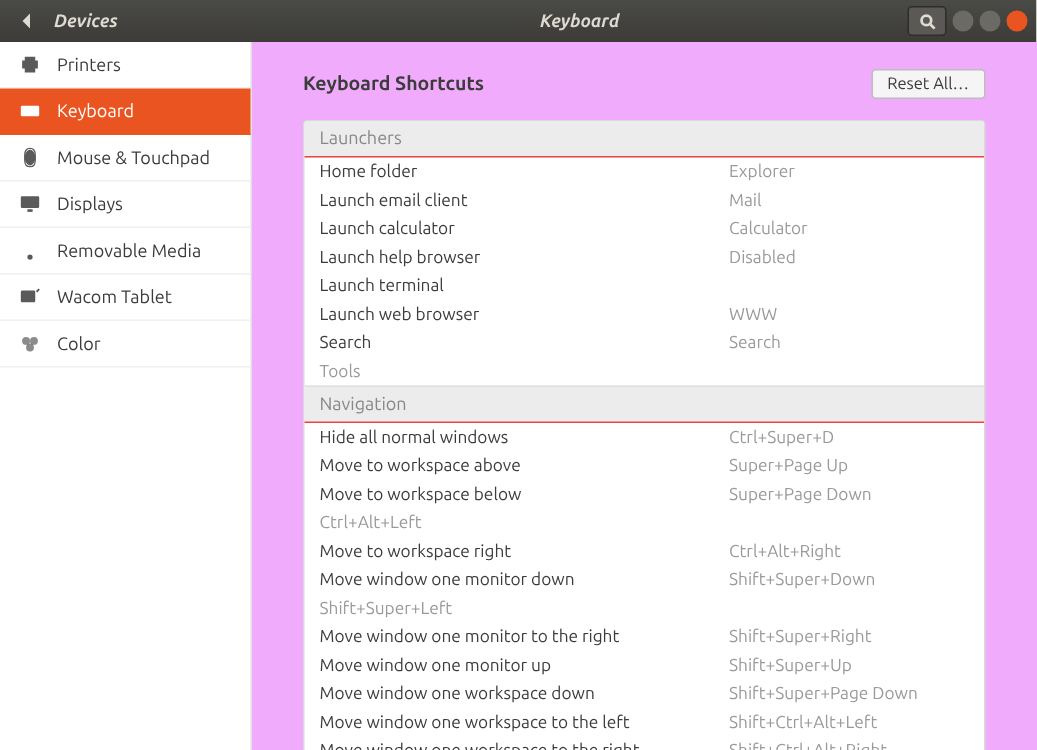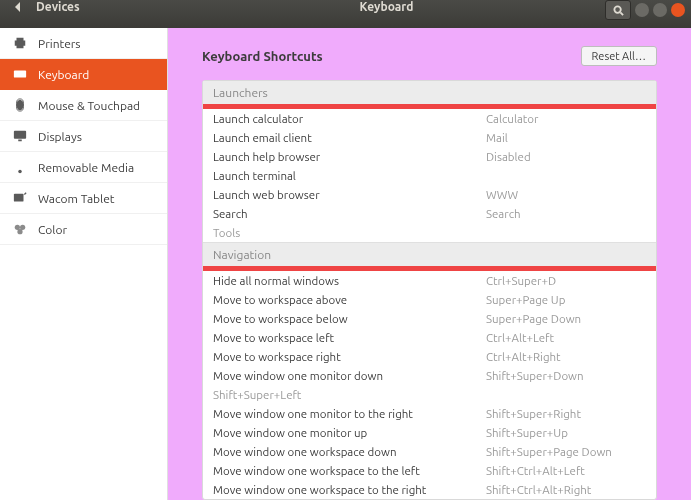--- a/index.html
+++ b/index.html
@@ -1,17 +1,17 @@
 <!DOCTYPE html>
 <html><head>
 <meta charset="utf-8">
 <style>
 * { margin: 0; padding: 0; box-sizing: border-box; font-family: Ubuntu, "Segoe UI", sans-serif; }
 body { width: 691px; height: 500px; background: #f5f5f5; overflow: hidden; }
-.titlebar { height: 28px; background: linear-gradient(#4a4a46, #3c3b37); display: flex; align-items: flex-start; color: #dfdbd2; font-size: 12px; }
+.titlebar { height: 28px; background: linear-gradient(#4a4a46, #3c3b37); display: flex; align-items: center; color: #dfdbd2; font-size: 12px; font-style: italic; }
 .back-btn { width: 36px; display: flex; align-items: center; justify-content: center; cursor: pointer; }
 .back-btn svg { width: 10px; height: 10px; fill: #dfdbd2; }
 .tb-left { width: 168px; display: flex; align-items: center; }
 .tb-left .txt { font-weight: bold; }
 .tb-center { flex: 1; text-align: center; font-weight: bold; }
 .tb-right { display: flex; align-items: center; gap: 4px; padding-right: 6px; }
 .search-btn { width: 26px; height: 20px; background: #5a5955; border: 1px solid #2e2d2a; border-radius: 3px; display: flex; align-items: center; justify-content: center; cursor: pointer; }
 .search-btn svg { width: 11px; height: 11px; fill: none; stroke: #dfdbd2; stroke-width: 2; }
 .win-ctrl { width: 14px; height: 14px; border-radius: 50%; background: #6b6a65; }
 .win-close { background: #e95420; }
@@ -20,21 +20,21 @@
 .side-item { display: flex; align-items: center; gap: 10px; padding: 7px 12px; font-size: 12px; color: #3c3c3c; border-bottom: 1px solid #f0f0f0; cursor: pointer; }
 .side-item.sel { background: #e95420; color: #fff; border-bottom: 1px solid #e95420; }
 .side-item .icn { width: 16px; height: 16px; display: flex; align-items: center; justify-content: center; }
 .side-item .icn svg { width: 14px; height: 14px; fill: #5a5a5a; }
 .side-item.sel .icn svg { fill: #fff; }
 .content { flex: 1; padding: 18px 34px 0 34px; overflow-y: auto; background: #f0abfc; }
 .header { display: flex; align-items: center; justify-content: space-between; margin-bottom: 14px; }
 .header h2 { font-size: 13px; font-weight: bold; color: #3c3c3c; }
 .reset-btn { padding: 3px 10px; font-size: 11px; background: #f5f5f5; border: 1px solid #bdbdbd; border-radius: 3px; cursor: pointer; color: #3c3c3c; }
 .panel { border: 1px solid #d9d9d9; background: #fff; border-radius: 3px; }
-.section-h { background: #ececec; padding: 5px 10px; font-size: 12px; color: #888; border-bottom: 5px solid #ef4444; border-top: 1px solid #e0e0e0; }
+.section-h { background: #ececec; padding: 5px 10px; font-size: 12px; color: #888; border-bottom: 1px solid #ef4444; border-top: 1px solid #e0e0e0; }
 .section-h:first-child { border-top: none; }
 .row { display: flex; padding: 3px 10px; font-size: 11.5px; cursor: pointer; }
 .row .label { flex: 1; color: #3c3c3c; }
 .row .accel { width: 160px; color: #9a9a9a; }
 .content::-webkit-scrollbar { width: 10px; }
 .content::-webkit-scrollbar-thumb { background: #c0c0c0; border-radius: 5px; }
 </style>
 </head>
 <body>
 
@@ -131,28 +131,32 @@
       </div>
     </div>
   <div class="content">
     <div class="header">
       <h2>Keyboard Shortcuts</h2>
       <button class="reset-btn">Reset All…</button>
     </div>
     <div class="panel" id="panel">
         <div class="section-h">Launchers</div>
         <div class="row">
+          <span class="label">Home folder</span>
+          <span class="accel">Explorer</span>
+        </div>
+        <div class="row">
+          <span class="label">Launch email client</span>
+          <span class="accel">Mail</span>
+        </div>
+        <div class="row">
           <span class="label">Launch calculator</span>
           <span class="accel">Calculator</span>
         </div>
         <div class="row">
-          <span class="label">Launch email client</span>
-          <span class="accel">Mail</span>
-        </div>
-        <div class="row">
           <span class="label">Launch help browser</span>
           <span class="accel">Disabled</span>
         </div>
         <div class="row">
           <span class="label">Launch terminal</span>
         </div>
         <div class="row">
           <span class="label">Launch web browser</span>
           <span class="accel">WWW</span>
         </div>
@@ -170,21 +174,20 @@
         </div>
         <div class="row">
           <span class="label">Move to workspace above</span>
           <span class="accel">Super+Page Up</span>
         </div>
         <div class="row">
           <span class="label">Move to workspace below</span>
           <span class="accel">Super+Page Down</span>
         </div>
         <div class="row">
-          <span class="label">Move to workspace left</span>
           <span class="accel">Ctrl+Alt+Left</span>
         </div>
         <div class="row">
           <span class="label">Move to workspace right</span>
           <span class="accel">Ctrl+Alt+Right</span>
         </div>
         <div class="row">
           <span class="label">Move window one monitor down</span>
           <span class="accel">Shift+Super+Down</span>
         </div>

